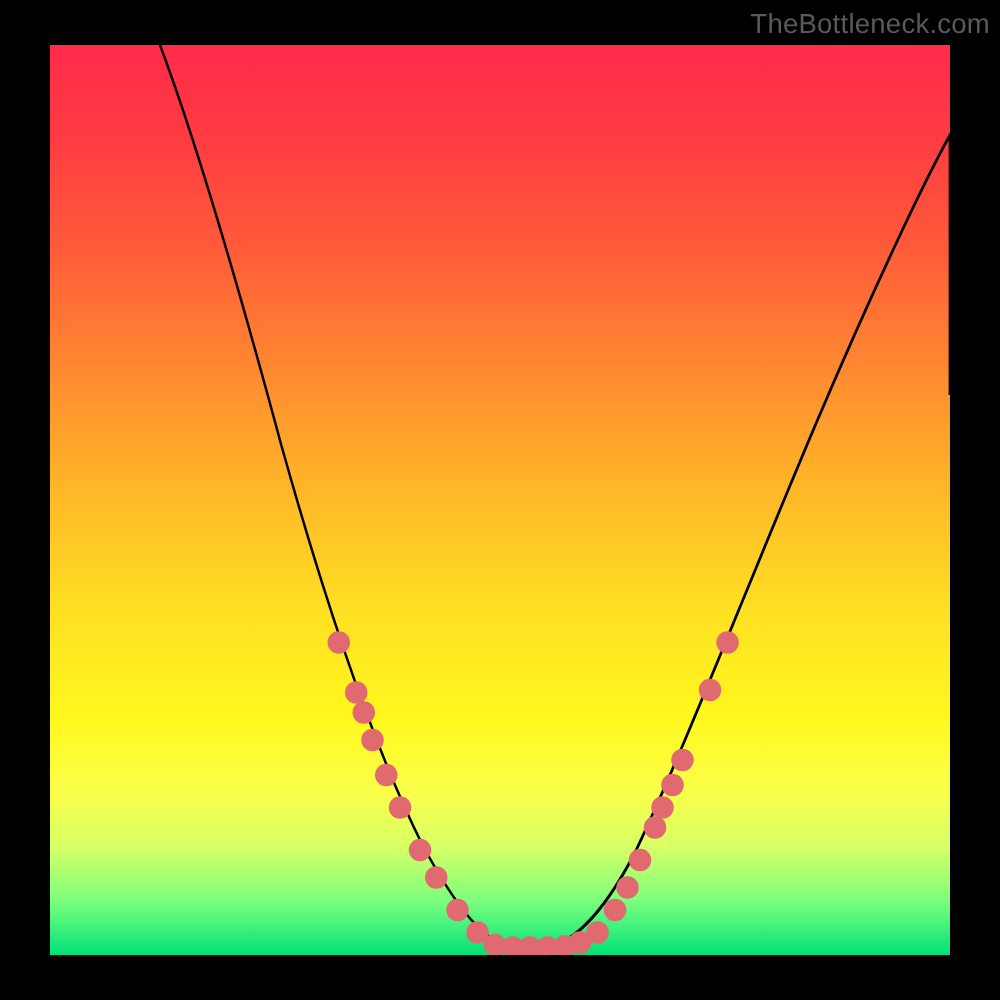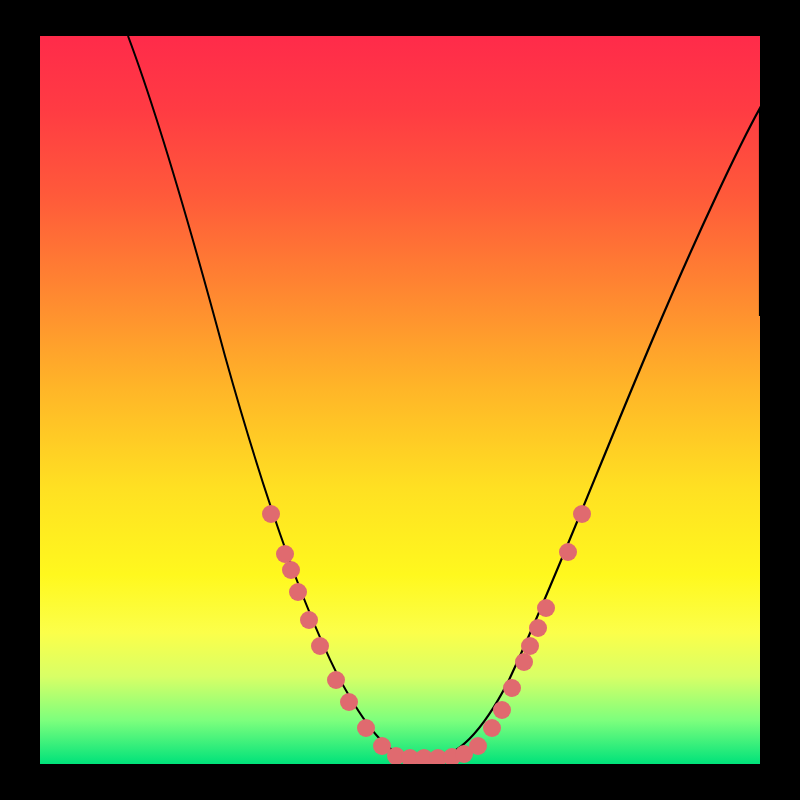--- a/index.html
+++ b/index.html
@@ -20,20 +20,21 @@
   .watermark{position:absolute;right:8px;top:6px;color:#555b5e;font-size:22px;font-weight:400;letter-spacing:.2px}
   svg{position:absolute;left:0;top:0}
   .curve{fill:none;stroke:#000;stroke-width:2}
   .curve2{fill:none;stroke:#000;stroke-width:2.2}
   .dot{fill:#e06a6f}
 </style>
 </head>
 <body>
 
 <div class="frame">
+  <div class="watermark">TheBottleneck.com</div>
   <div class="plot">
     <svg width="720" height="728" viewBox="0 0 720 728">
       <path class="curve" d="M88 0 C118 80 150 190 185 320 C220 445 258 560 298 640 C326 692 348 718 370 722 L392 722"></path>
       <path class="curve2" d="M392 722 C414 722 440 700 468 646 C508 562 558 432 614 300 C660 192 700 108 720 72 L720 280"></path>
       <g id="dots">
           <circle cx="231" cy="478" r="9" class="dot"></circle>
           <circle cx="245" cy="518" r="9" class="dot"></circle>
           <circle cx="251" cy="534" r="9" class="dot"></circle>
           <circle cx="258" cy="556" r="9" class="dot"></circle>
           <circle cx="269" cy="584" r="9" class="dot"></circle>

